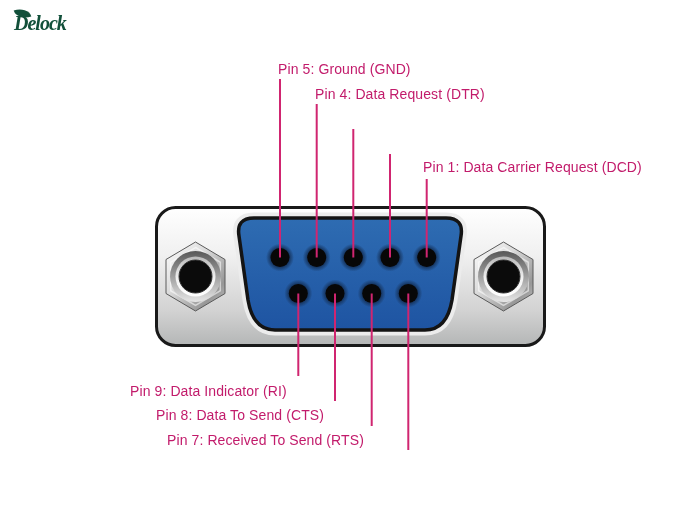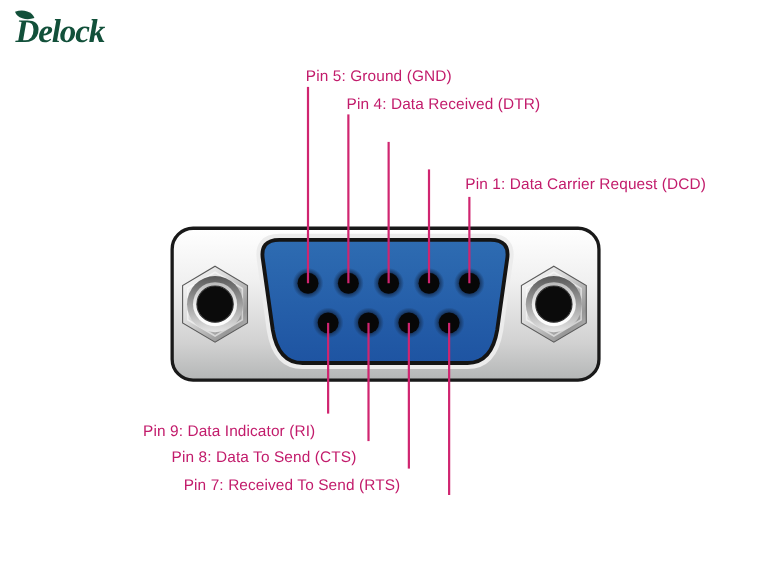--- a/index.html
+++ b/index.html
@@ -45,21 +45,21 @@
     border-radius: 0 100% 0 100%;
     transform: rotate(-18deg);
   }
   .logo-text {
     position: absolute;
     left: 0;
     top: 6px;
     font-family: "Liberation Serif", serif;
     font-style: italic;
     font-weight: bold;
-    font-size: 30px;
+    font-size: 20px;
     color: #12503a;
     letter-spacing: -1px;
   }
 </style>
 </head>
 <body>
 
 <div class="stage">
 
   <div class="logo">
@@ -157,20 +157,20 @@
 
     <g stroke="#d02570" stroke-width="2">
       <line x1="298.3" y1="293.5" x2="298.3" y2="376"></line>
       <line x1="335" y1="293.5" x2="335" y2="401"></line>
       <line x1="371.7" y1="293.5" x2="371.7" y2="426"></line>
       <line x1="408.3" y1="293.5" x2="408.3" y2="450"></line>
     </g>
   </svg>
 
   <div class="pin-label" style="left:278px; top:60px">Pin 5: Ground (GND)</div>
-  <div class="pin-label" style="left:315px; top:85px">Pin 4: Data Received (DTR)</div>
+  <div class="pin-label" style="left:315px; top:85px">Pin 4: Data Request (DTR)</div>
   <div class="pin-label" style="left:423px; top:158px">Pin 1: Data Carrier Request (DCD)</div>
 
   <div class="pin-label" style="left:130px; top:382px">Pin 9: Data Indicator (RI)</div>
   <div class="pin-label" style="left:156px; top:406px">Pin 8: Data To Send (CTS)</div>
   <div class="pin-label" style="left:167px; top:431px">Pin 7: Received To Send (RTS)</div>
 
 </div>
 
 </body></html>

